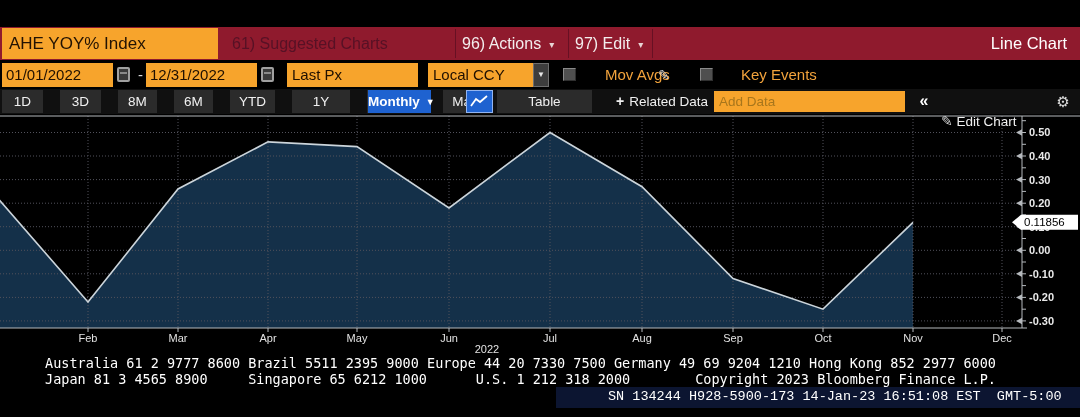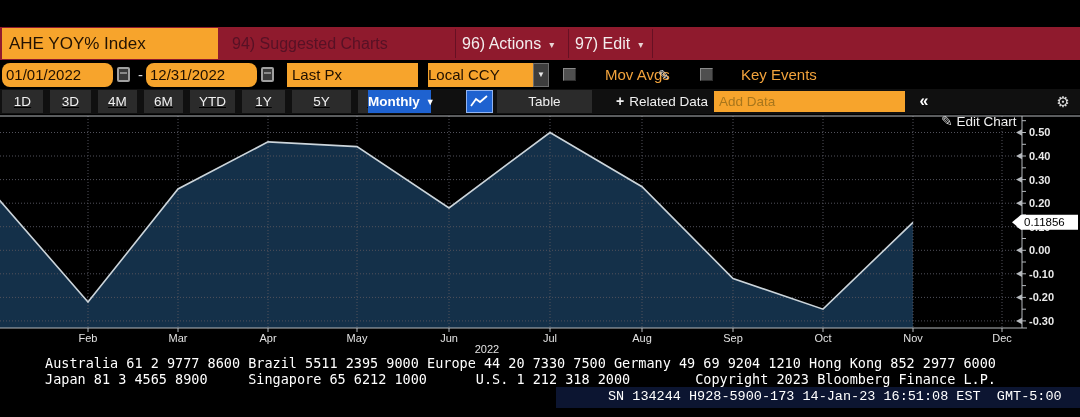--- a/index.html
+++ b/index.html
@@ -11,40 +11,40 @@
             color:#231303;font-size:17px;line-height:31px;padding-left:7px;box-sizing:border-box;}
   .menu-dim{position:absolute;left:232px;top:0;height:33px;line-height:33px;color:#571125;font-size:16px;}
   .menu-item{position:absolute;top:0;height:33px;line-height:33px;color:#f3eded;font-size:16px;}
   .menu-sep{position:absolute;top:2px;width:1px;height:29px;background:#671023;}
   .caret{font-size:10px;color:#e8d6d6;margin-left:8px;vertical-align:1px;}
   .viewlabel{position:absolute;right:13px;top:0;height:33px;line-height:33px;color:#ffffff;font-size:16.5px;}
   
   .fieldbar{position:absolute;left:0;top:62px;width:1080px;height:26px;background:#000;}
   .ofield{position:absolute;top:1px;height:24px;background:#f7a42c;border:none;color:#201000;
           font-size:15px;line-height:24px;box-sizing:border-box;font-family:"Liberation Sans",sans-serif;}
-  input.ofield{padding:0 0 0 4px;outline:none;border-radius:8px;}
+  input.ofield{padding:0 0 0 4px;outline:none;}
   .cal{position:absolute;top:5px;width:13px;height:15px;background:#3a3a3a;border:2px solid #a0a0a0;
        border-radius:2px;box-sizing:border-box;}
   .cal:before{content:"";position:absolute;left:1px;right:1px;top:3px;height:2px;background:#8a8a8a;}
   .dash{position:absolute;top:1px;color:#d8d8d8;font-size:15px;line-height:24px;}
   .ddbtn{position:absolute;left:533px;top:1px;width:16px;height:24px;background:#3d3d3d;
          border:1px solid #6e6e6e;box-sizing:border-box;color:#e8e8e8;font-size:8px;
          text-align:center;line-height:22px;}
   .cbx{position:absolute;top:6px;width:13px;height:13px;background:#4f4f4f;border:1px solid #8a8a8a;
        border-right-color:#303030;border-bottom-color:#303030;box-sizing:border-box;}
   .amberlbl{position:absolute;top:0;height:26px;line-height:26px;color:#f2a33c;font-size:15px;margin-left:20px;}
   .pencil{color:#d8d8d8;font-size:14px;}
   .fb-pencil{position:absolute;left:658px;top:0;height:26px;line-height:26px;}
   
   .periodbar{position:absolute;left:0;top:89px;width:1080px;height:25px;background:#101010;}
-  .ranges{position:absolute;left:2px;top:1px;display:flex;gap:7px;text-decoration:underline;}
+  .ranges{position:absolute;left:2px;top:1px;display:flex;gap:17px;}
   .rangebtn{height:23px;background:#2b2b2b;color:#f0f0f0;font-size:13.5px;line-height:23px;text-align:center;}
   .rangebtn:nth-child(1){width:41px}.rangebtn:nth-child(2){width:41px}
   .rangebtn:nth-child(3){width:39px}.rangebtn:nth-child(4){width:39px}
-  .rangebtn:nth-child(5){width:45px}.rangebtn:nth-child(6){width:43px}
+  .rangebtn:nth-child(5){width:45px}.rangebtn:nth-child(6){width:58px}
   .rangebtn:nth-child(7){width:59px}.rangebtn:nth-child(8){width:44px}
   .freqbtn{position:absolute;left:368px;top:1px;width:63px;height:23px;background:#1e62d0;color:#fff;
            font-size:13.5px;font-weight:bold;line-height:23px;text-align:center;}
   .freqbtn .dd{font-size:9px;margin-left:6px;vertical-align:1px;}
   .charttypebtn{position:absolute;left:466px;top:1px;width:27px;height:23px;background:#1e62d0;
            border:1px solid #93b4ef;box-sizing:border-box;}
   .tablebtn{position:absolute;left:497px;top:1px;width:95px;height:23px;background:#2b2b2b;color:#f0f0f0;
            font-size:13.5px;line-height:23px;text-align:center;}
   .relbtn{position:absolute;left:601px;top:1px;width:104px;height:23px;color:#f0f0f0;font-size:13.5px;
            line-height:23px;white-space:nowrap;overflow:hidden;margin-left:15px;}
@@ -68,55 +68,56 @@
   .fline3{position:absolute;left:608px;top:389px;color:#ffffff;font-family:Liberation Mono, monospace;
          font-size:13.5px;white-space:pre;}
 </style>
 </head>
 <body>
 
 <div id="root">
 
   <div class="menubar">
     <div class="titlebox">AHE YOY% Index</div>
-    <div class="menu-dim">94) Suggested Charts</div>
+    <div class="menu-dim">61) Suggested Charts</div>
     <div class="menu-sep" style="left:455px"></div>
     <div class="menu-item" style="left:462px">
       <span>96) Actions</span><span class="caret">▾</span>
     </div>
     <div class="menu-sep" style="left:568px"></div>
     <div class="menu-item" style="left:575px">
       <span>97) Edit</span><span class="caret">▾</span>
     </div>
     <div class="menu-sep" style="left:652px"></div>
+    <div class="viewlabel">Line Chart</div>
   </div>
 
   <div class="fieldbar">
     <input class="ofield" style="left: 2px; width: 111px;" value="01/01/2022">
     <div class="cal" style="left:117px"></div>
     <div class="dash" style="left:138px">-</div>
     <input class="ofield" style="left: 146px; width: 111px;" value="12/31/2022">
     <div class="cal" style="left:261px"></div>
     <div class="ofield" style="left:287px;width:131px;padding-left:5px">Last Px</div>
-    <div class="ofield" style="left:428px;width:105px;">Local CCY</div>
+    <div class="ofield" style="left:428px;width:105px;padding-left:5px">Local CCY</div>
     <div class="ddbtn">
       <span>▼</span>
     </div>
     <div class="cbx" style="left:563px"></div>
     <div class="amberlbl" style="left:585px">Mov Avgs</div>
     <div class="fb-pencil pencil">✎</div>
     <div class="cbx" style="left:700px"></div>
     <div class="amberlbl" style="left:721px">Key Events</div>
   </div>
 
   <div class="periodbar">
     <div class="ranges">
       <div class="rangebtn">1D</div>
       <div class="rangebtn">3D</div>
-      <div class="rangebtn">4M</div>
+      <div class="rangebtn">8M</div>
       <div class="rangebtn">6M</div>
       <div class="rangebtn">YTD</div>
       <div class="rangebtn">1Y</div>
       <div class="rangebtn">5Y</div>
       <div class="rangebtn">Max</div>
     </div>
     <div class="freqbtn">
       <span>Monthly</span><span class="dd">▼</span>
     </div>
     <div class="charttypebtn">

